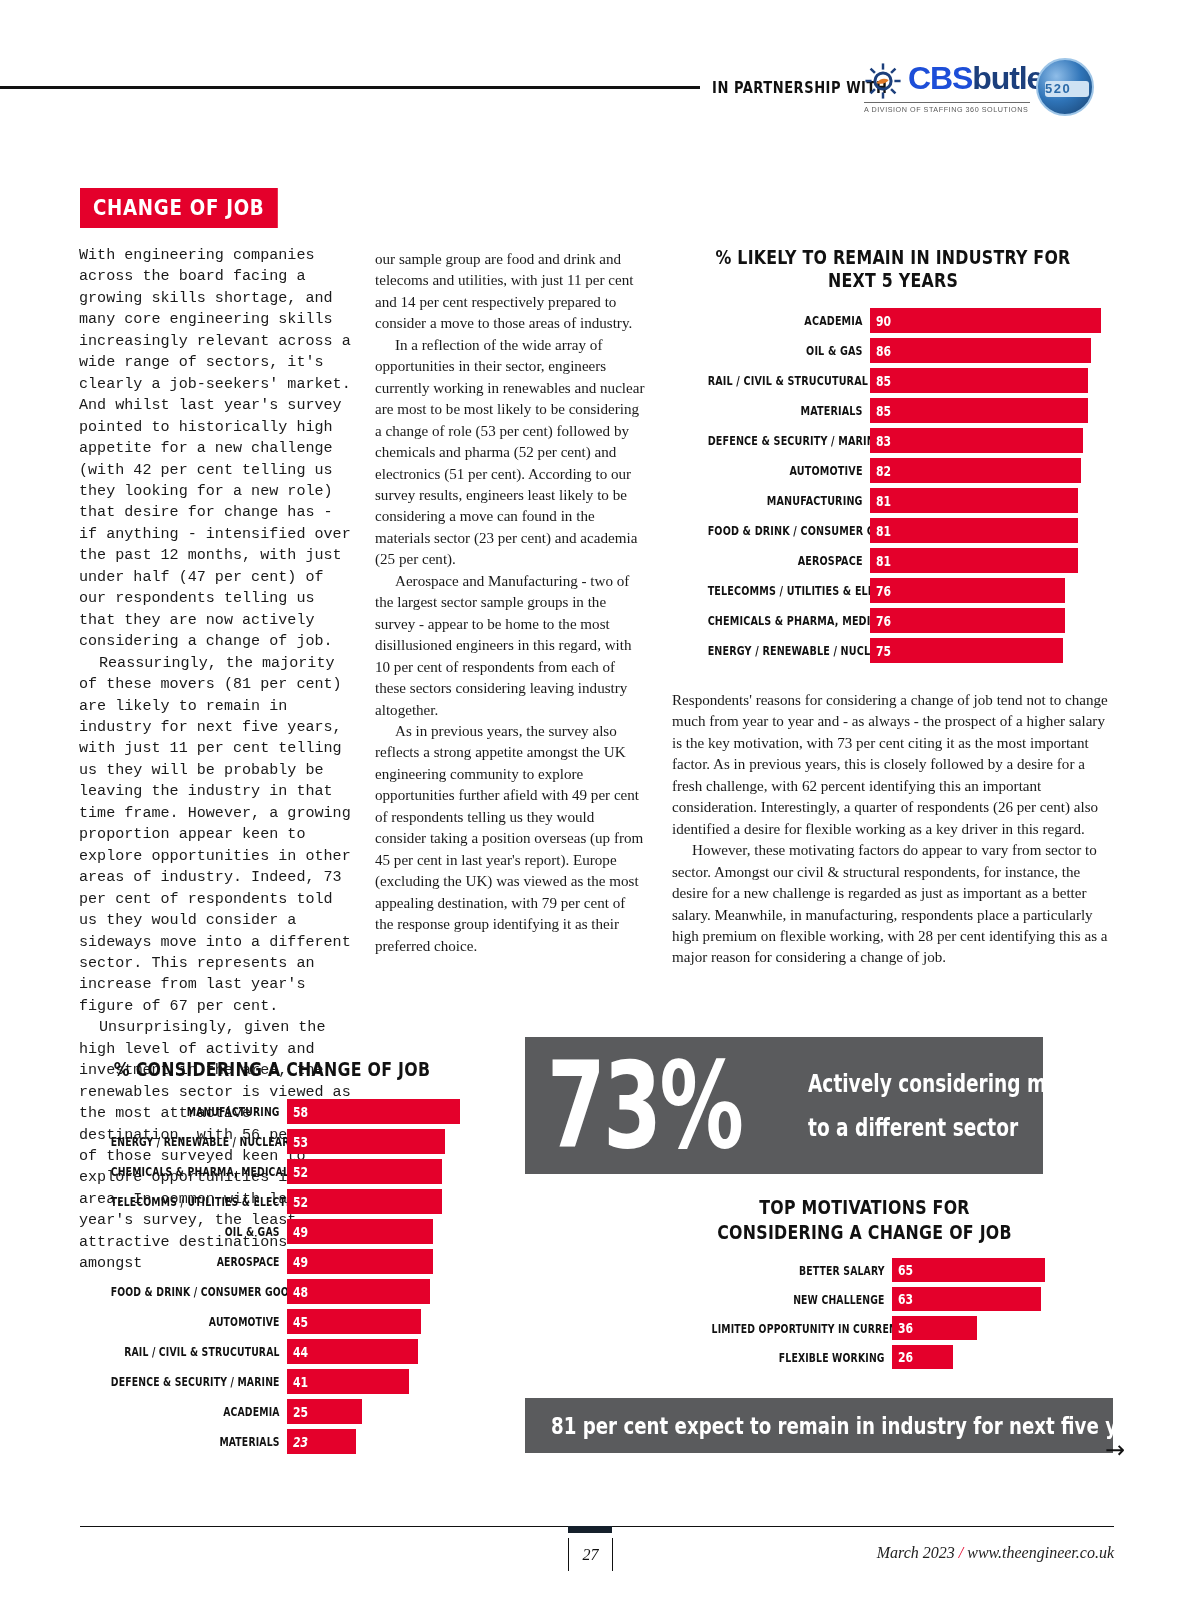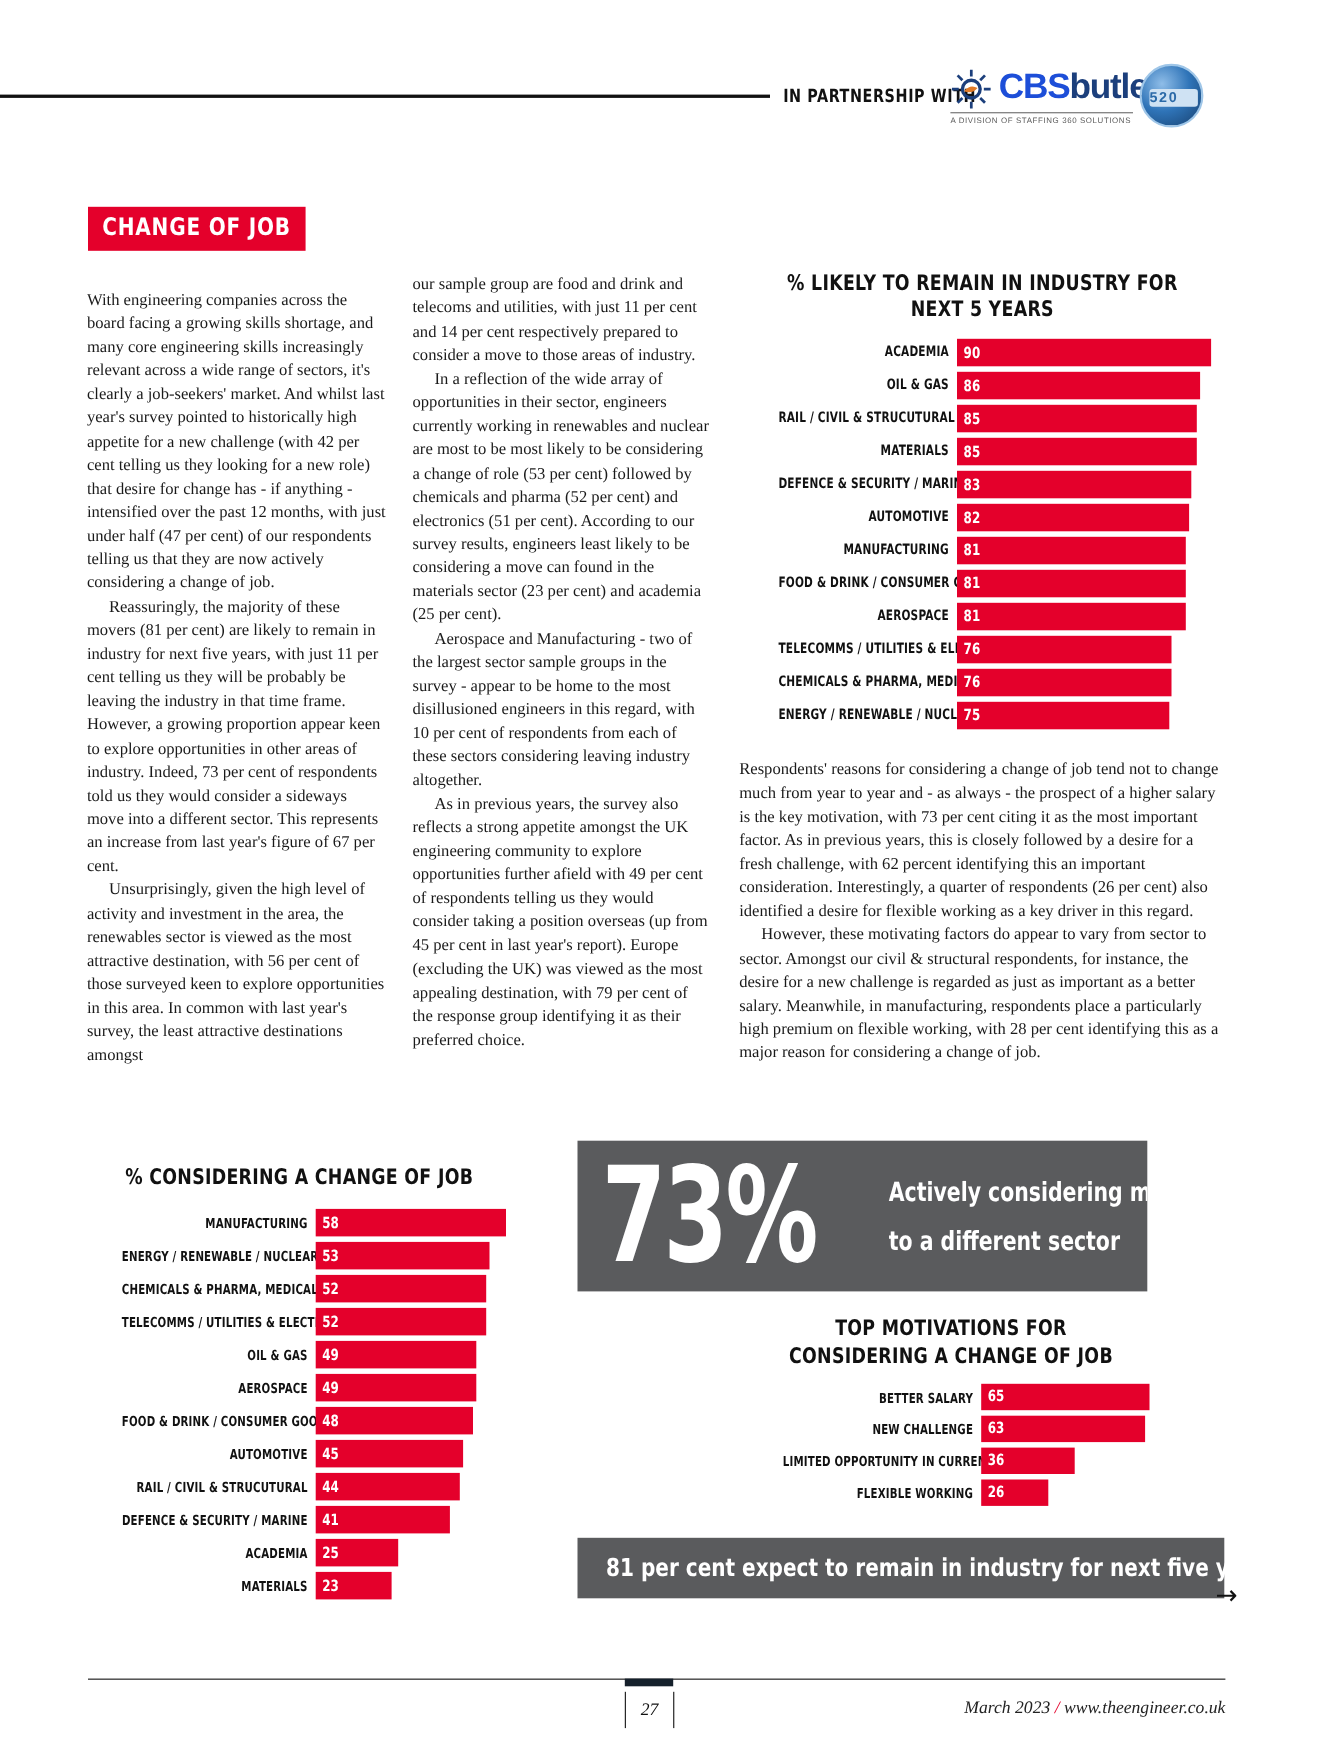--- a/index.html
+++ b/index.html
@@ -89,21 +89,21 @@
     position: absolute;
     font-family: "Liberation Serif", serif;
     font-size: 15.1px;
     line-height: 21.45px;
     color: #1a1a1a;
     text-align: left;
   }
   .col p { margin: 0; }
   .col p + p { text-indent: 20px; }
 
-  #col1 { left: 79px; top: 263px; width: 272px; }
+  #col1 { left: 79px; top: 245px; width: 272px; font-family: Liberation Mono, monospace; }
   #col2 { left: 375px; top: 249px; width: 272px; }
   #col3 { left: 672px; top: 690px; width: 440px; }
   #col3 p { text-align: left; }
 
   
   .chart-title {
     font-family: "DejaVu Sans Condensed", "Liberation Sans", sans-serif;
     font-weight: bold;
     color: #111;
     letter-spacing: 0.3px;
@@ -495,21 +495,21 @@
       <div class="bar-row">
         <div class="bar-label">ACADEMIA</div>
         <div class="bar-track" style="height: 100%;">
           <div class="bar" style="width: 40.3226%;">
             <span class="bar-value">25</span>
           </div>
         </div>
       </div>
       <div class="bar-row">
         <div class="bar-label">MATERIALS</div>
-        <div class="bar-track" style="height: 100%;">
+        <div class="bar-track" style="height: 100%; font-style: italic;">
           <div class="bar" style="width: 37.0968%;">
             <span class="bar-value">23</span>
           </div>
         </div>
       </div>
     </div>
 </div>
 
 <div id="chartC">
   <div class="chart-title">

